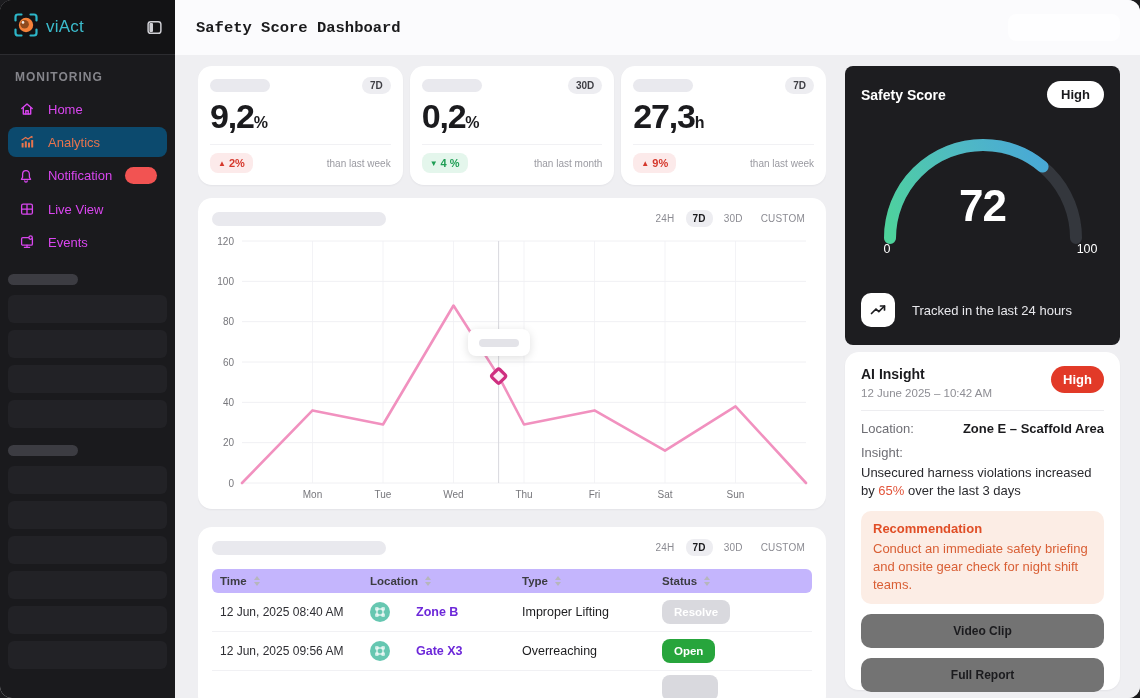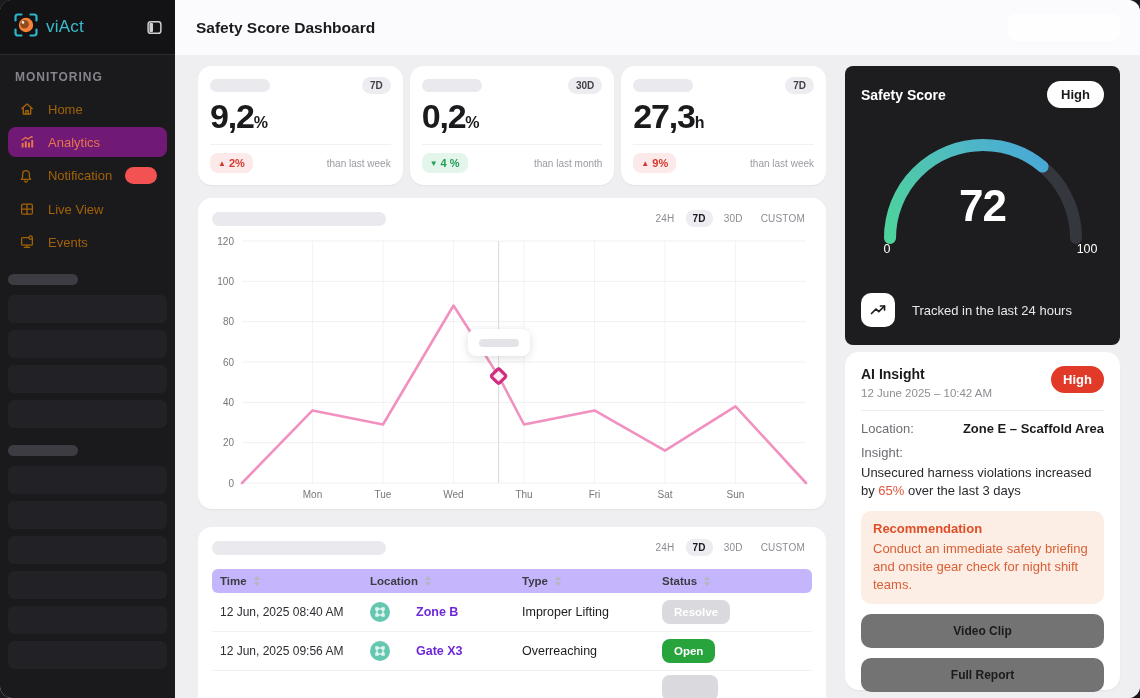--- a/index.html
+++ b/index.html
@@ -11,30 +11,30 @@
   }
   
   .sidebar { width:175px; flex-shrink:0; background:#1a1a1d; display:flex; flex-direction:column; }
   .side-head { height:55px; flex-shrink:0; background:#131315; border-bottom:1px solid #2c2c30;
     display:flex; align-items:center; padding:0 12px 0 13px; }
   .brand-text { color:#3bbccd; font-size:17px; margin-left:7px; letter-spacing:.2px; }
   .collapse-btn { margin-left:auto; display:grid; place-items:center; cursor:pointer; }
   .side-body { padding:15px 8px 0; overflow:hidden; }
   .section-label { color:#85858b; font-size:12px; font-weight:bold; letter-spacing:1px; padding:0 7px; margin-bottom:10px; }
   .nav-item { display:flex; align-items:center; gap:13px; padding:7px 10px; border-radius:8px;
-    color:#a16207; font-size:13px; margin-bottom:3px; cursor:pointer; }
+    color:#d946ef; font-size:13px; margin-bottom:3px; cursor:pointer; }
   .nav-item .ni { display:grid; place-items:center; width:17px; }
-  .nav-item.active { background:#701a75; color:#e8744d; }
+  .nav-item.active { background:#0c4a6e; color:#e8744d; }
   .red-pill { margin-left:auto; width:32px; height:17px; background:#f25352; border-radius:9px; }
   .skel-label { width:70px; height:11px; border-radius:6px; background:#3c3c42; margin:17px 0 10px; }
   .skel-row { height:28px; border-radius:6px; background:#222226; margin-bottom:7px; }
   
   .main { flex:1; display:flex; flex-direction:column; min-width:0; }
   .header { height:55px; flex-shrink:0; background:#fbfbfd; display:flex; align-items:center; padding:0 20px 0 21px; }
-  .page-title { font-size:15.5px; font-weight:bold; color:#1a1a1c; }
+  .page-title { font-size:15.5px; font-weight:bold; color:#1a1a1c;font-family:Liberation Mono, monospace; }
   .header-skel { margin-left:auto; width:112px; height:27px; border-radius:8px; background:rgba(255,255,255,.7); }
   .content { flex:1; display:flex; gap:19px; padding:11px 20px 0 23px; background:#efeff2; overflow:hidden; }
   .left-col { width:628px; flex-shrink:0; display:flex; flex-direction:column; overflow:hidden; }
   .right-col { width:275px; flex-shrink:0; display:flex; flex-direction:column; }
   .card { background:#fff; border-radius:14px; box-shadow:0 1px 2px rgba(16,24,40,.05); }
   
   .kpi-row { display:flex; gap:7px; }
   .kpi { flex:1; height:119px; padding:11px 12px 0; }
   .kpi-top { display:flex; justify-content:space-between; align-items:center; }
   .kpi-skel { width:60px; height:13px; border-radius:7px; background:#e9e9ee; }

